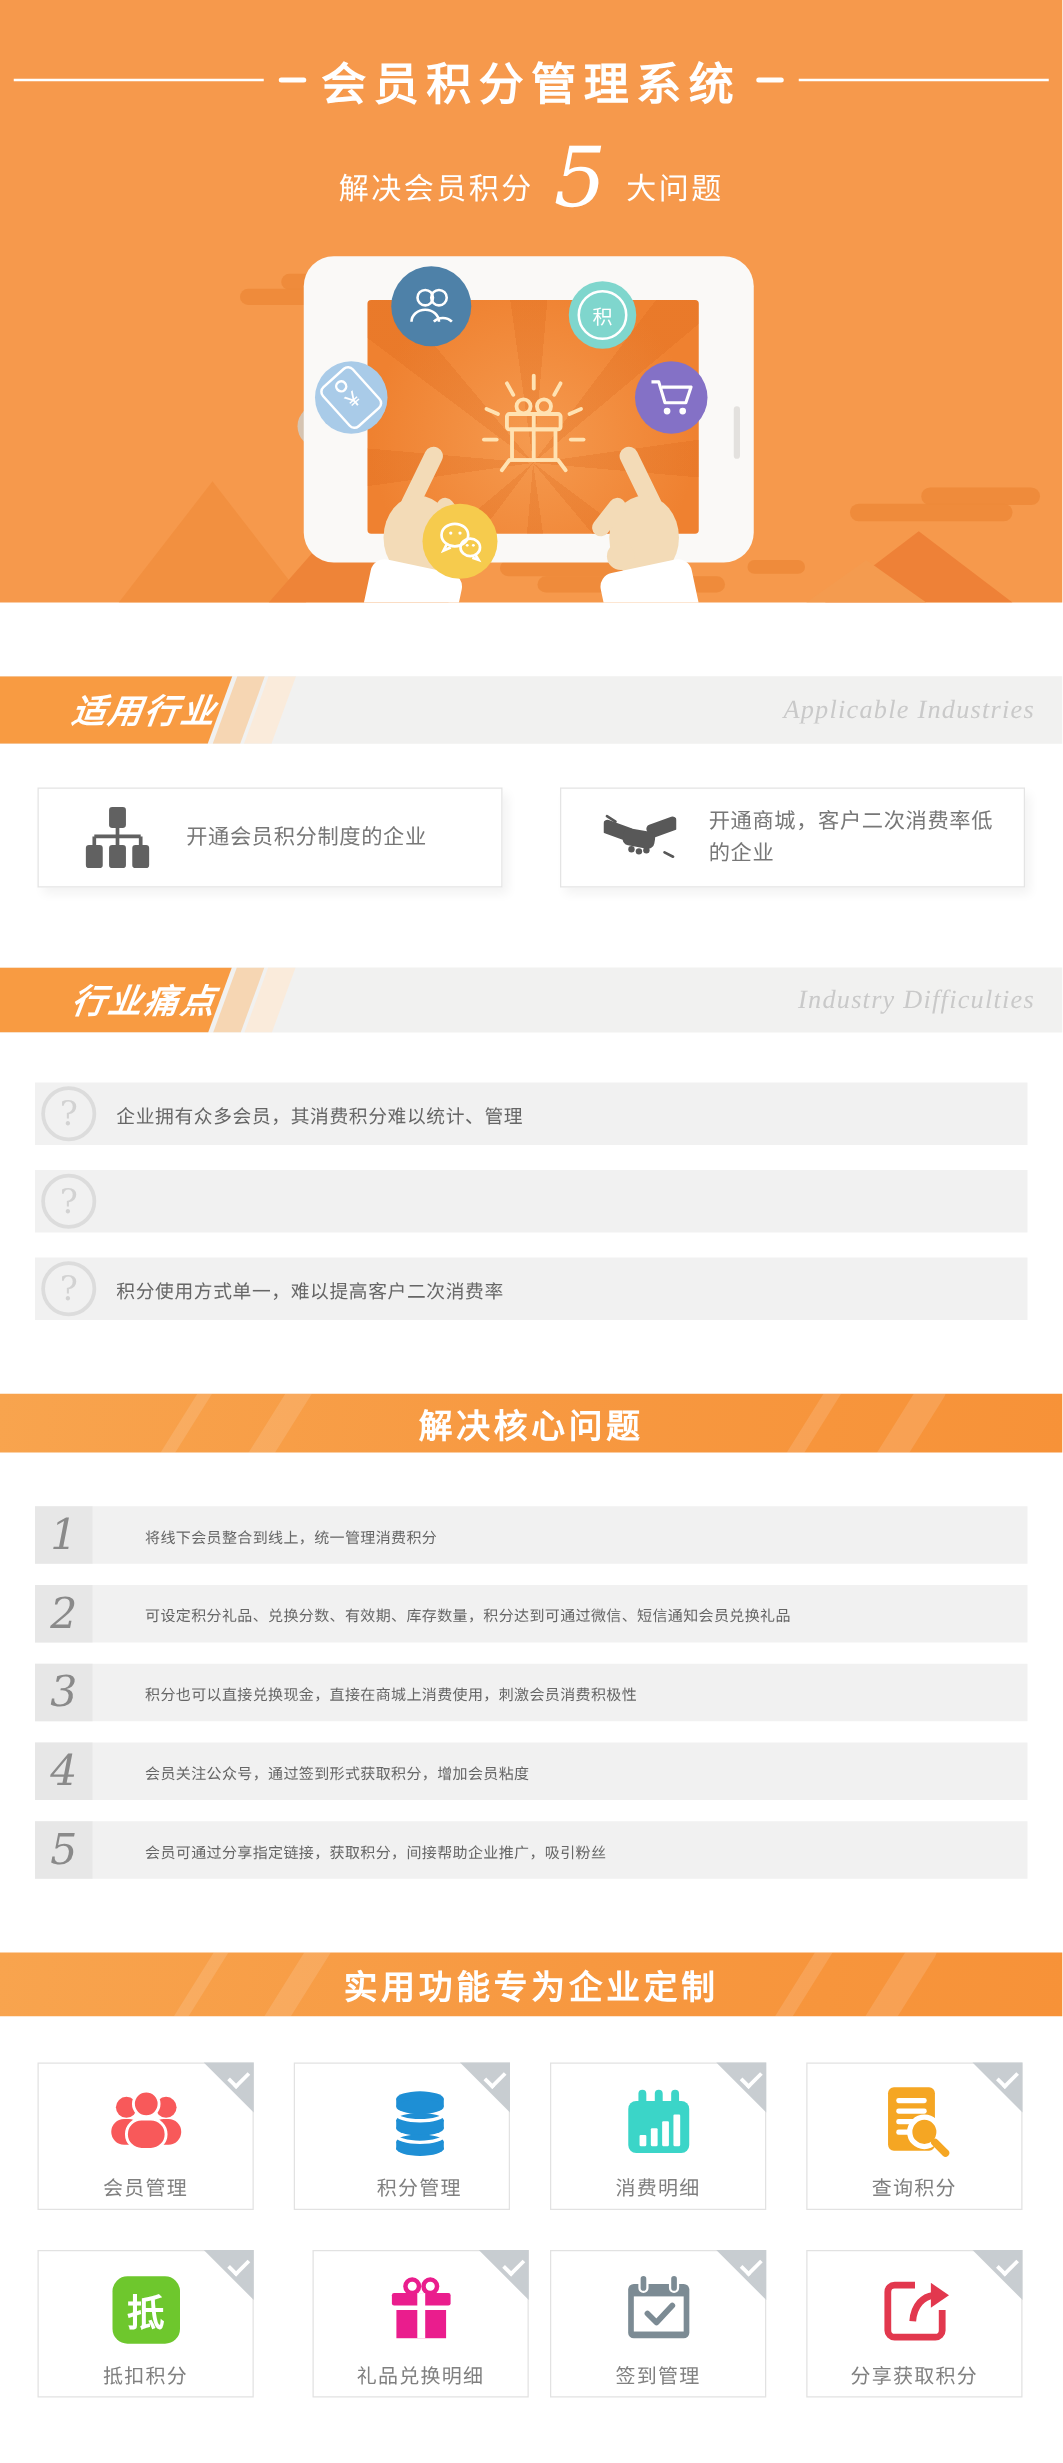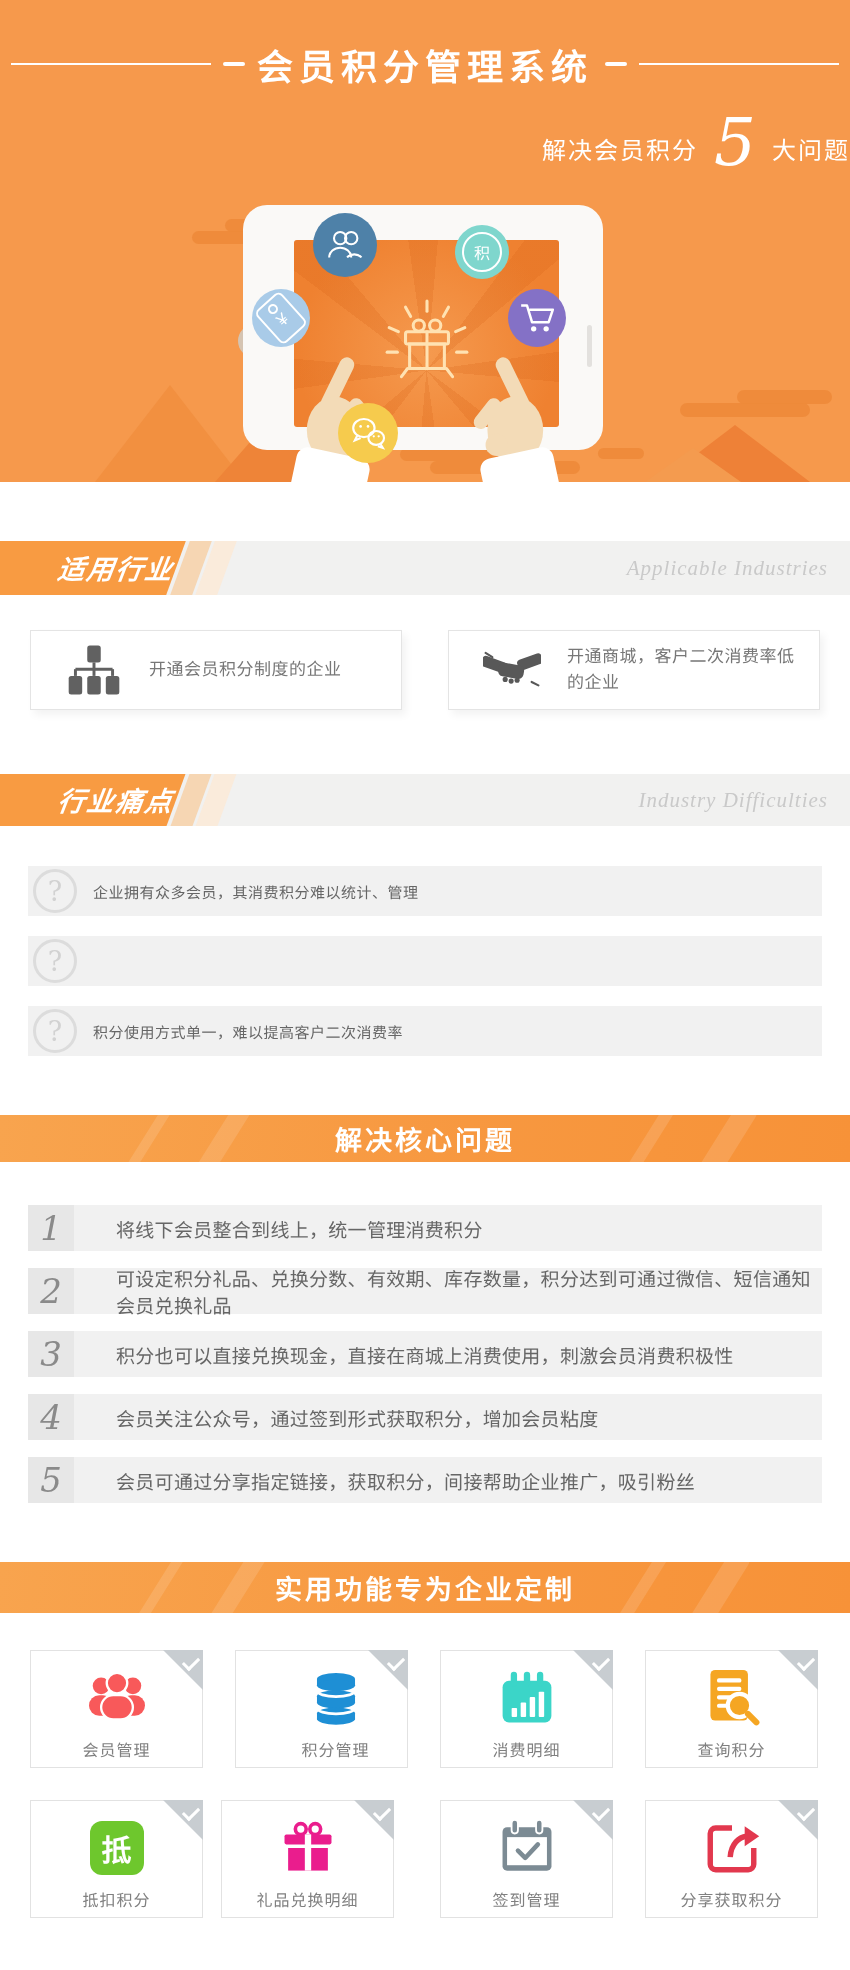--- a/index.html
+++ b/index.html
@@ -4,21 +4,21 @@
 <style>
   html,body{margin:0;padding:0;background:#fff;}
   body{width:850px;height:1970px;position:relative;font-family:"Liberation Sans","DejaVu Sans",sans-serif;overflow:hidden;}
 
   
   .hero{position:absolute;left:0;top:0;width:850px;height:482px;background:#F6994C;overflow:hidden;}
   .hero-title-row{position:absolute;top:46px;left:0;right:0;height:36px;display:flex;align-items:center;justify-content:center;gap:12px;}
   .hline{width:200px;height:2px;background:#fff;flex:0 0 auto;}
   .hdash{width:22px;height:4px;background:#fff;border-radius:2px;flex:0 0 auto;}
   .hero-title{margin:0;font-size:36px;font-weight:bold;color:#fff;letter-spacing:6px;white-space:nowrap;}
-  .hero-sub{position:absolute;top:200px;left:0;right:0;height:80px;display:flex;align-items:center;justify-content:flex-end;gap:16px;color:#fff;}
+  .hero-sub{position:absolute;top:200px;left:0;right:0;height:80px;display:flex;align-items:center;justify-content:center;gap:16px;color:#fff;}
   .sub-zh{font-size:24px;letter-spacing:2px;}
   .sub-num{font-family:"DejaVu Serif",serif;font-style:italic;font-size:66px;line-height:1;margin-top:-10px;}
   .hero-sub{top:108px;height:80px;}
 
   .cloud{position:absolute;background:#EE8A3A;border-radius:8px;opacity:.92;}
   .mt{position:absolute;width:0;height:0;border-style:solid;border-color:transparent;bottom:0;}
 
   .tablet{position:absolute;left:243px;top:205px;width:360px;height:245px;background:#FAF9F7;border-radius:24px;z-index:2;}
   .screen{position:absolute;left:51px;top:35px;width:265px;height:187px;border-radius:3px;overflow:hidden;
     background:radial-gradient(circle at 50% 60%,#F59A4F 0%,#EF8130 75%);}
@@ -61,21 +61,21 @@
 
   
   .banner{position:absolute;left:0;width:850px;background:linear-gradient(96deg,#F8A44E 0%,#F79840 55%,#F79238 100%);overflow:hidden;display:flex;align-items:center;justify-content:center;}
   .streak{position:absolute;background:rgba(255,255,255,.13);border-radius:9px;transform:rotate(32deg);}
   .banner-title{font-size:27px;font-weight:bold;color:#fff;letter-spacing:3px;}
 
   
   .sol-row{position:absolute;left:28px;width:794px;height:46px;background:#F1F1F1;display:flex;align-items:center;}
   .sol-num{width:46px;height:46px;background:#E7E7E7;display:flex;align-items:center;justify-content:center;flex:0 0 auto;
     font-family:"DejaVu Serif",serif;font-style:italic;font-size:34px;color:#8A8A8A;}
-  .sol-text{margin:0 0 0 42px;font-size:19px;color:#666;letter-spacing:.3px;}
+  .sol-text{margin:0 0 0 42px;font-size:12px;color:#666;letter-spacing:.3px;}
 
   
   .feat-card{position:absolute;width:173px;height:118px;background:#fff;border:1px solid #E2E2E2;box-sizing:border-box;display:flex;flex-direction:column;align-items:center;}
   .fold{position:absolute;top:-1px;right:-1px;width:0;height:0;border-top:40px solid #C8CDD1;border-left:40px solid transparent;}
   .check{position:absolute;top:-33px;right:4px;width:13px;height:7px;border-left:3px solid #fff;border-bottom:3px solid #fff;transform:rotate(-45deg);}
   .feat-icon{height:66px;margin-top:14px;display:flex;align-items:center;justify-content:center;}
   .feat-label{font-size:16px;color:#808080;letter-spacing:1px;margin-top:6px;}
   .glyph-badge{width:54px;height:54px;border-radius:12px;display:flex;align-items:center;justify-content:center;}
   .glyph-badge span{color:#fff;font-size:30px;font-weight:bold;}
 </style>
@@ -387,21 +387,21 @@
   <div class="fold">
       <i class="check"></i>
     </div>
   <div class="feat-icon">
     <div class="glyph-badge" style="background:#6EC72D;">
       <span>抵</span>
     </div>
   </div>
   <div class="feat-label">抵扣积分</div>
 </div>
-<div class="feat-card" style="left:221px;top:1800px;">
+<div class="feat-card" style="left:250px;top:1800px;">
   <div class="fold">
       <i class="check"></i>
     </div>
   <div class="feat-icon">
     <svg width="58" height="56" viewBox="0 0 64 62">
       <g fill="none" stroke="#EA1D8D" stroke-width="4">
           <circle cx="24" cy="10" r="6"></circle>
           <circle cx="40" cy="10" r="6"></circle>
         </g>
       <rect x="6" y="16" width="52" height="11" rx="2" fill="#EA1D8D"></rect>

